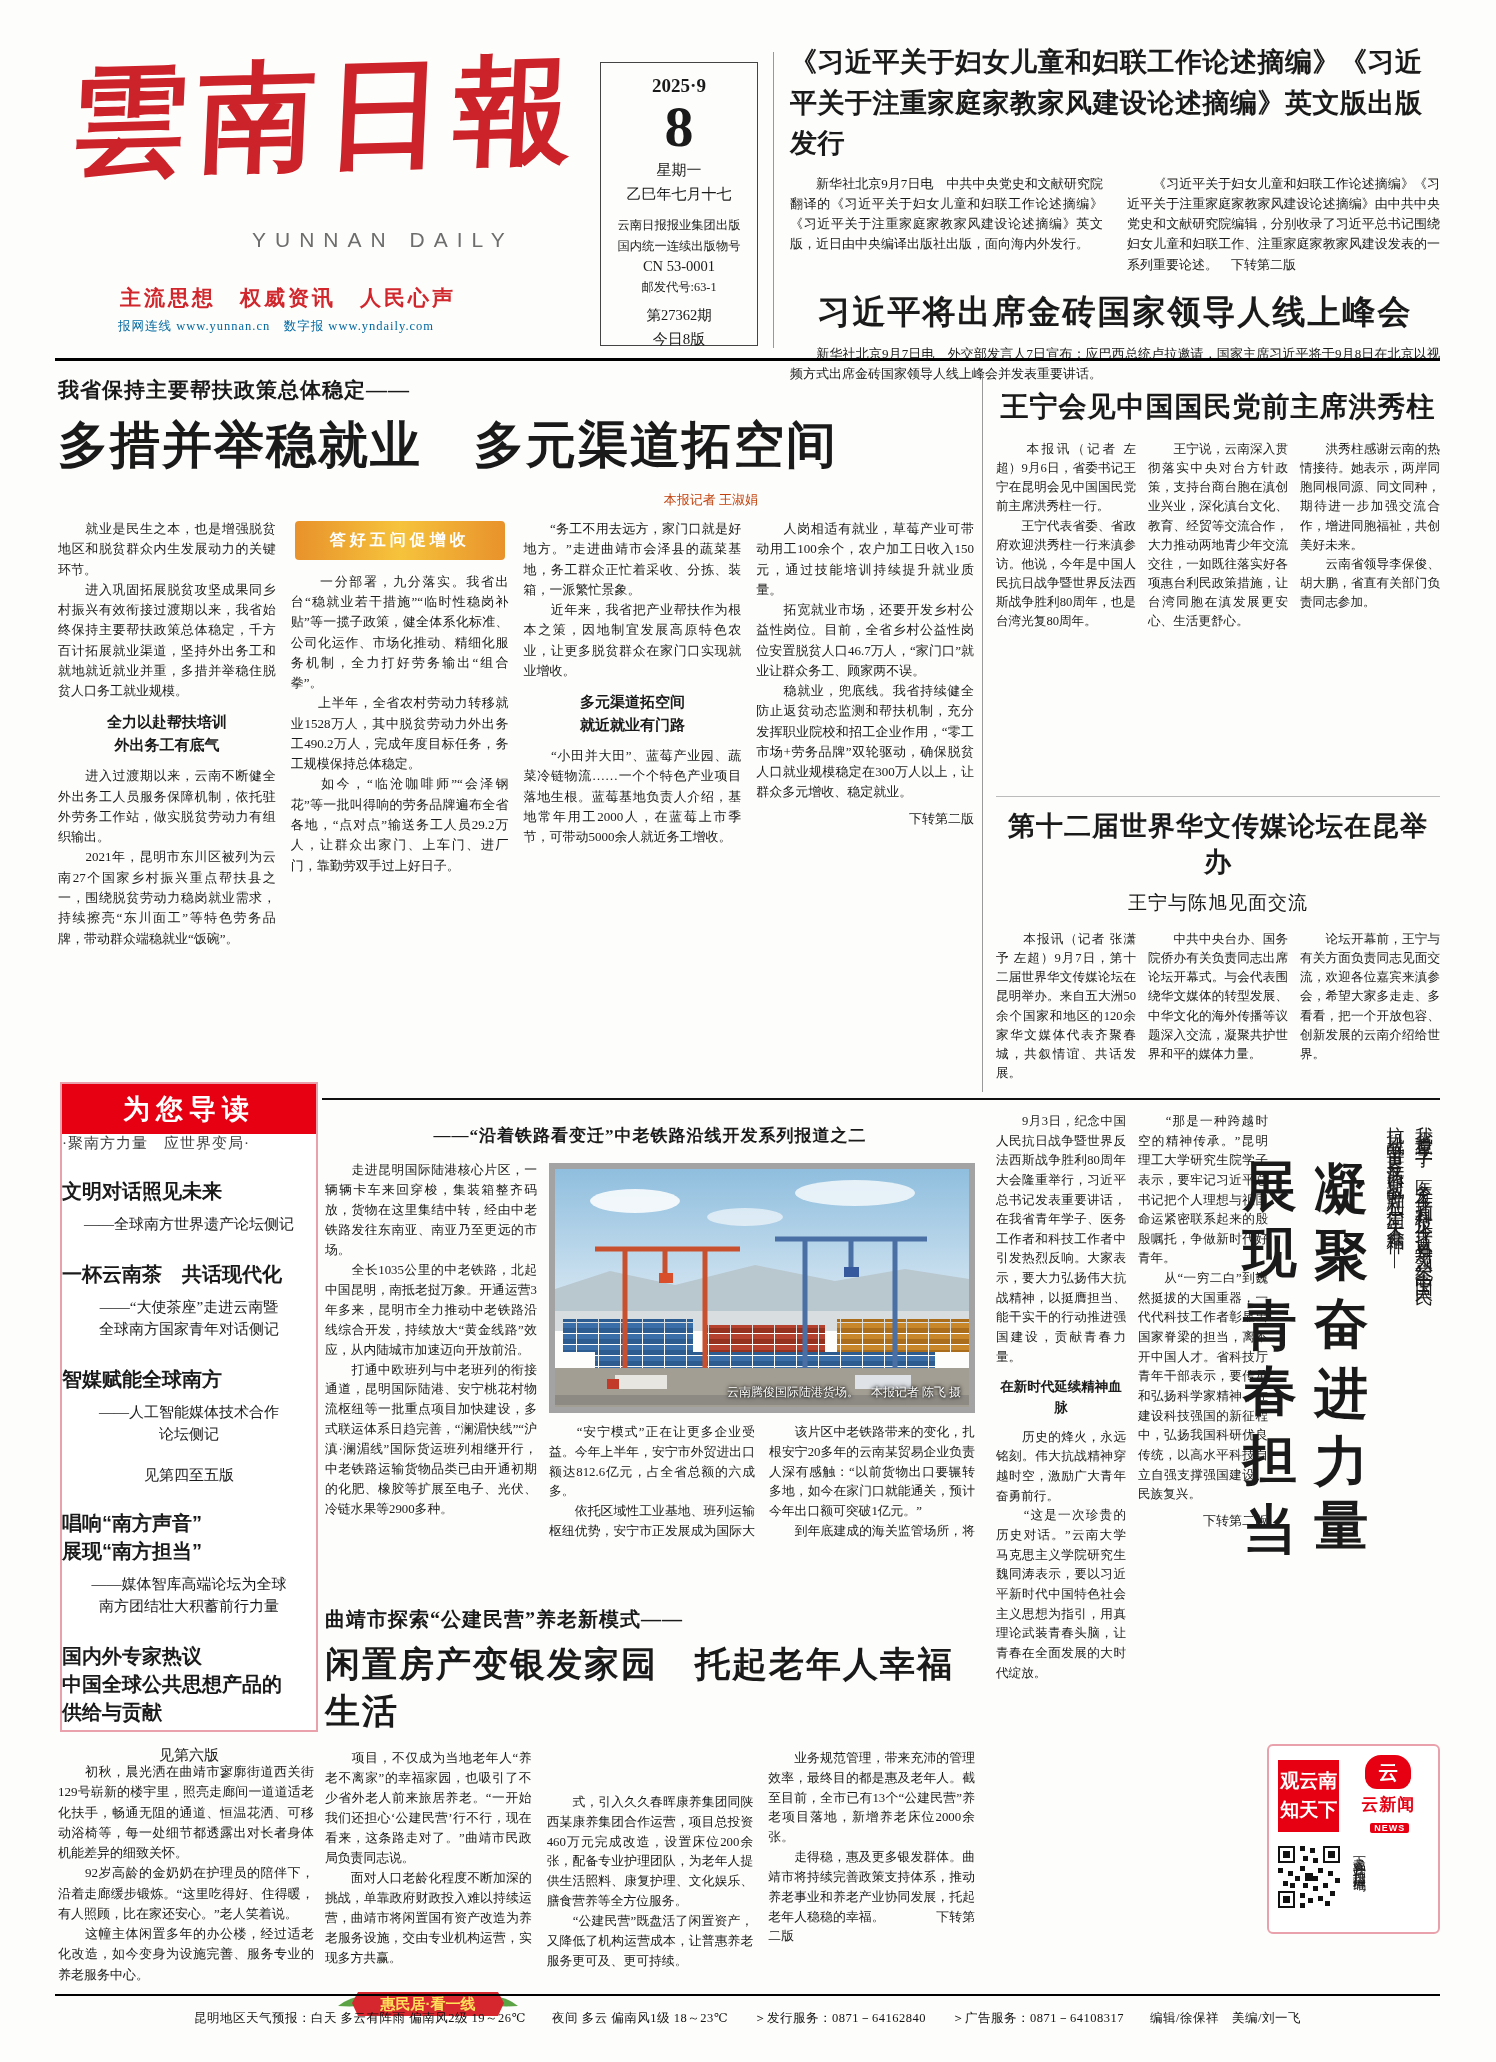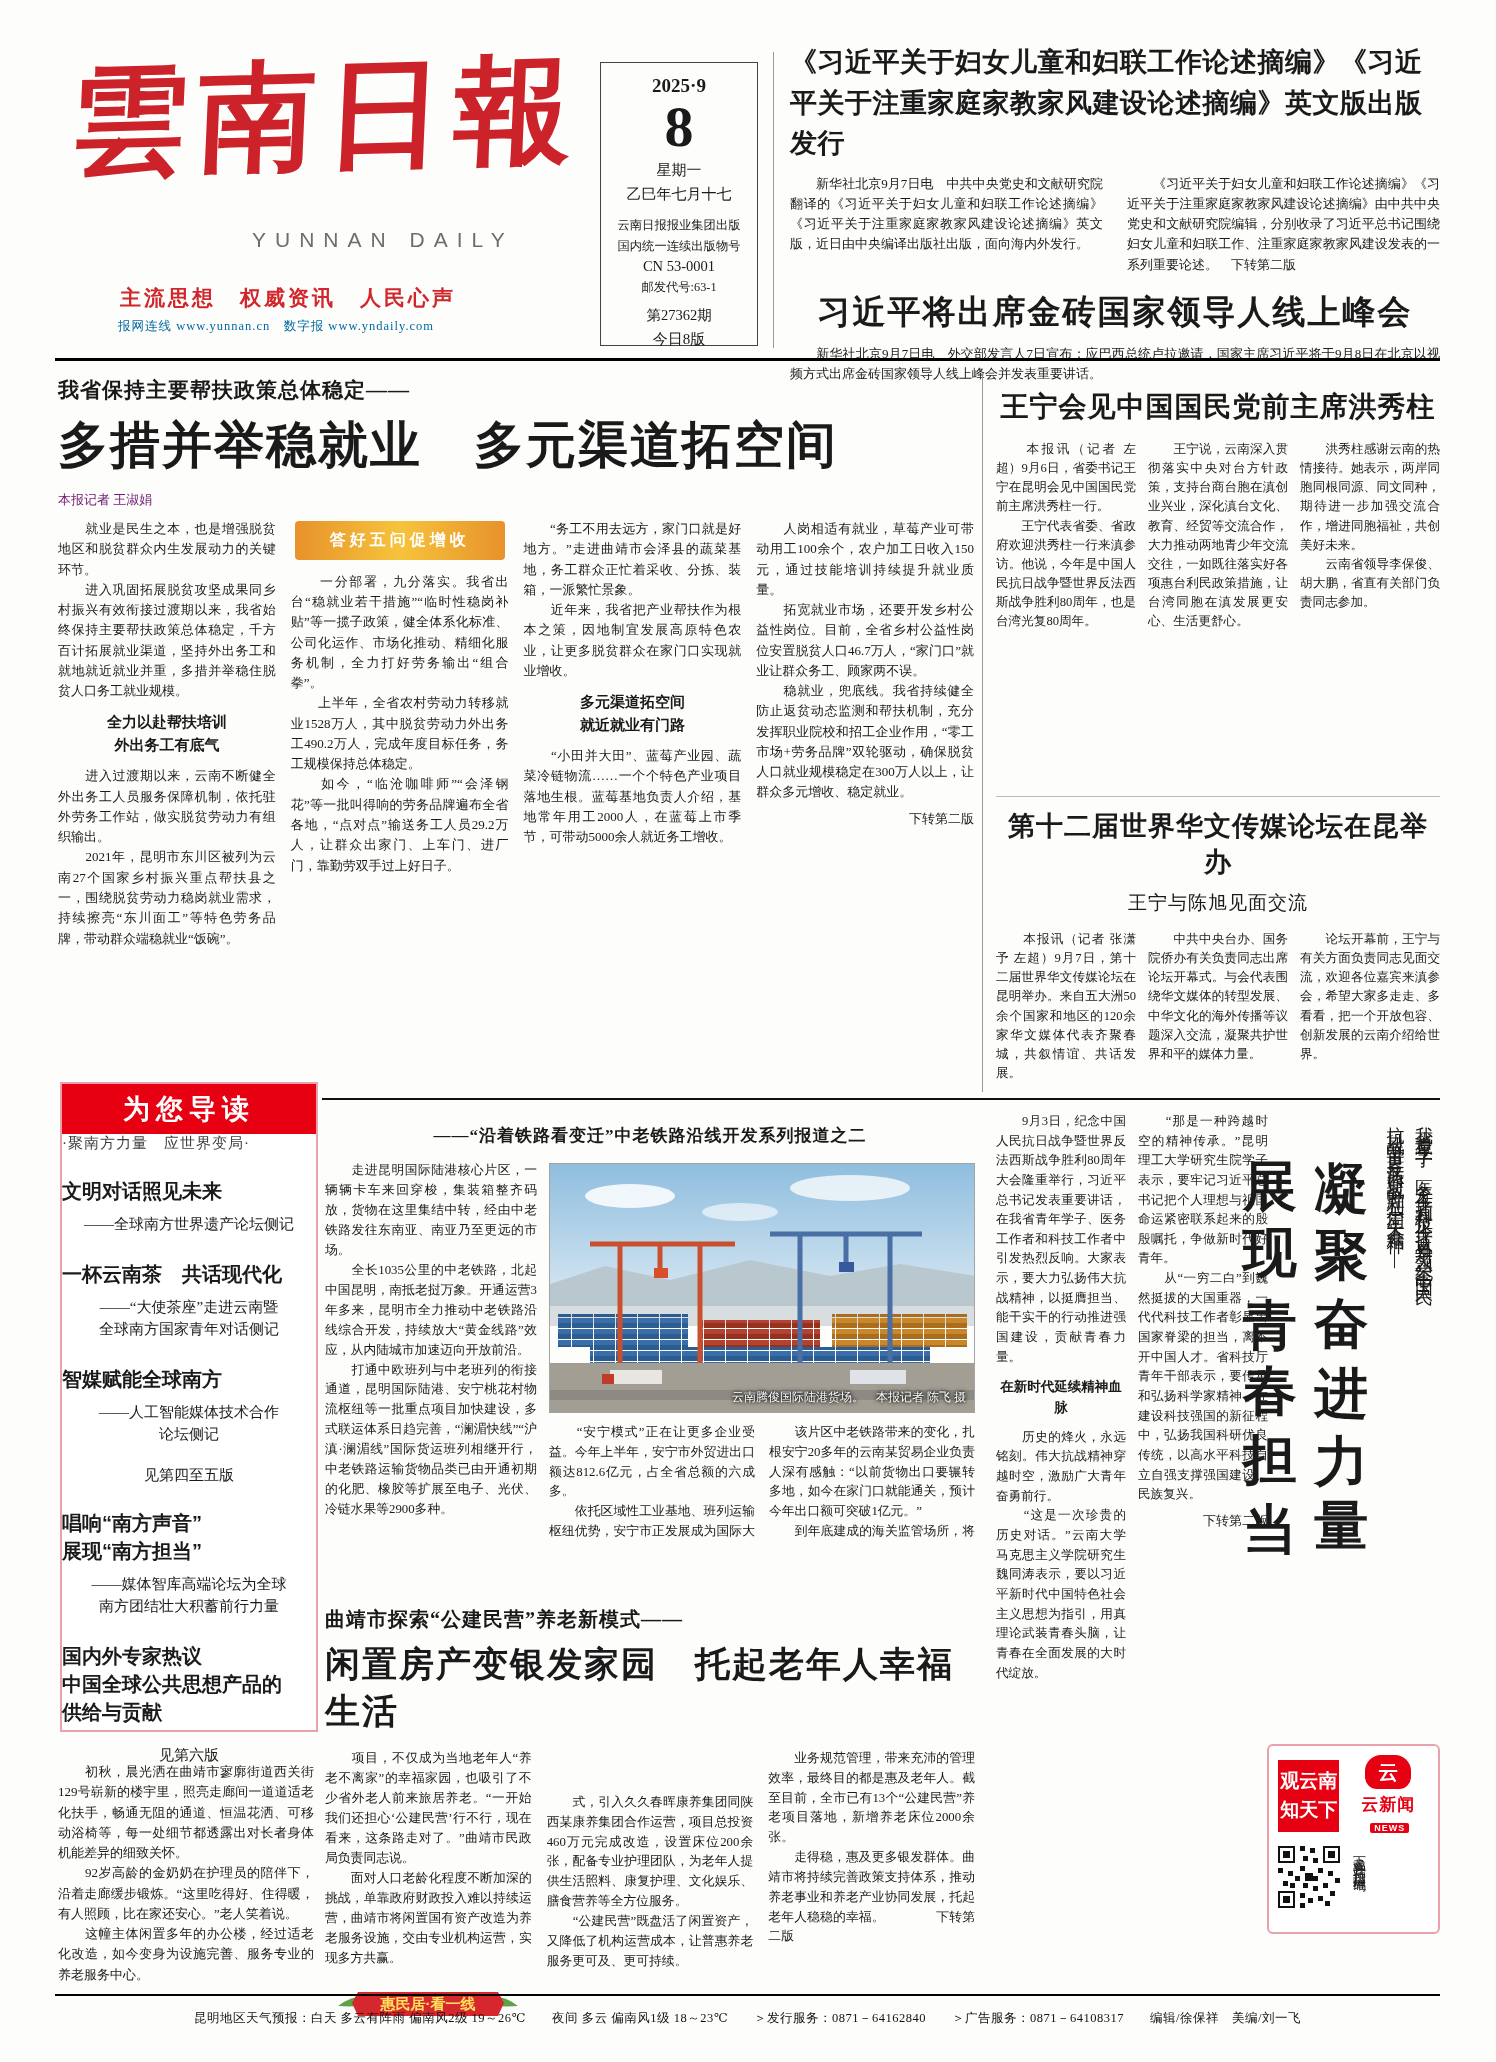--- a/index.html
+++ b/index.html
@@ -24,21 +24,21 @@
   .hrule{background:#000;}
   .h-top1{font-size:27px;line-height:1.5;font-weight:bold;letter-spacing:.5px;}
   .cols2{display:flex;gap:24px;margin-top:10px;height:104px;overflow:hidden;}
   .cols2 .c{flex:1;}
   .btext{font-size:13px;line-height:1.56;text-align:justify;white-space:pre-line;}
   .h-top2{font-size:33px;text-align:center;font-weight:bold;margin-top:12px;letter-spacing:2px;}
   .b2{margin-top:9px;}
   
   .kicker{font-size:21px;font-weight:bold;letter-spacing:1px;}
   .main-hl{font-size:50px;font-weight:bold;letter-spacing:2px;margin-top:8px;}
-  .byline{font-size:13px;text-align:left;width:700px;margin-top:12px;color:#701a75;}
+  .byline{font-size:13px;text-align:right;width:700px;margin-top:12px;color:#c2410c;}
   .bcols{display:flex;gap:15px;margin-top:10px;overflow:hidden;}
   .bcol{flex:1;font-size:13.2px;line-height:1.55;text-align:justify;}
   .bcol h4{font-family:"Liberation Sans","DejaVu Sans",sans-serif;font-size:15px;text-align:center;
            margin:10px 0;white-space:pre-line;line-height:1.5;}
   .bcol h4:empty{display:none;}
   .badge{background:linear-gradient(90deg,#e8922b,#f6c33c 50%,#e8922b);color:#fff;text-align:center;
          font-size:16px;font-weight:bold;padding:7px 0;border-radius:4px;margin:2px 4px 12px;
          font-family:"Liberation Sans","DejaVu Sans",sans-serif;letter-spacing:4px;}
   .turn{text-align:right;font-size:13px;margin-top:6px;}
   
@@ -47,21 +47,21 @@
   .rcols{display:flex;gap:12px;margin-top:14px;overflow:hidden;}
   .rcols .bcol{font-size:12.6px;line-height:1.52;}
   
   .vblock{writing-mode:vertical-rl;}
   .vkick{font-size:18px;line-height:1.3;letter-spacing:5px;margin:0 5px;}
   .vhl{font-size:54px;font-weight:bold;letter-spacing:68px;margin:0 12px;padding-top:6px;
        font-family:"Liberation Sans","DejaVu Sans",sans-serif;line-height:1.1;}
   
   .f-hl{font-size:40px;font-weight:bold;text-align:center;letter-spacing:3px;}
   .f-sub{font-size:17px;font-weight:bold;text-align:center;margin-top:12px;letter-spacing:1px;}
-  .photo{border:1px solid #a3a3a3;box-sizing:border-box;overflow:hidden;}
+  .photo{border:6px solid #a3a3a3;box-sizing:border-box;overflow:hidden;}
   .caption{position:absolute;right:8px;bottom:6px;color:#fff;font-size:12px;
            text-shadow:0 0 3px #000,0 0 5px #000;}
   .f2-kicker{font-size:20px;font-weight:bold;letter-spacing:1px;}
   .f2-hl{font-size:35px;font-weight:bold;letter-spacing:2px;margin-top:8px;}
   
   .sidebar{border:2px solid #e9a2ac;box-sizing:border-box;background:#fff;}
   .sb-head{background:#e60012;color:#fff;font-size:27px;font-weight:bold;text-align:center;
            padding:7px 0;letter-spacing:6px;}
   .sb-tag{color:#404040;font-size:15px;letter-spacing:1px;}
   .sb-item-t{font-size:20px;font-weight:bold;text-align:left;margin-top:24px;line-height:1.4;

